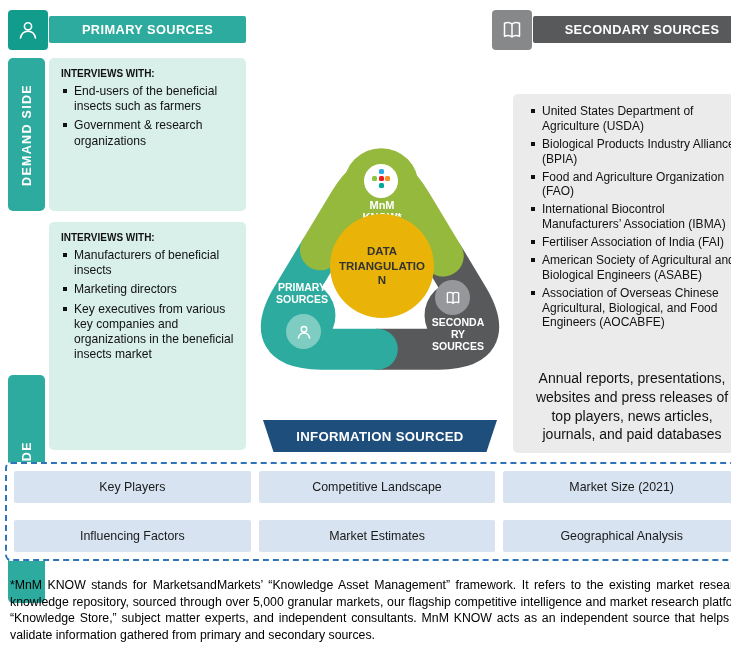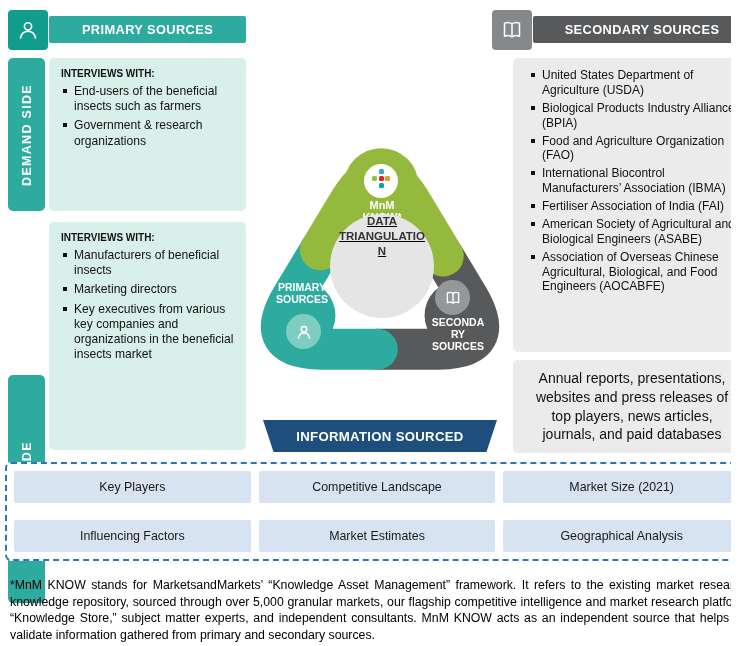--- a/index.html
+++ b/index.html
@@ -12,35 +12,35 @@
   .icon-box.teal { background:#119C8B; }
   .icon-box.gray { background:#87888A; }
   .hdr { height:27px; display:flex; align-items:center; justify-content:center; color:#fff; font-weight:bold; font-size:12.8px; letter-spacing:.4px; border-radius:2px; }
   .hdr.teal { background:#2CAB9E; }
   .hdr.gray { background:#58595B; }
 
   
   .side-bar { position:relative; width:37px; background:#2CAB9E; border-radius:5px; }
   .side-label { position:absolute; left:50%; top:50%; transform:translate(-50%,-50%) rotate(-90deg); white-space:nowrap; color:#fff; font-weight:bold; font-size:12.5px; letter-spacing:1.3px; }
   .panel { background:#D8EFEA; border-radius:5px; padding:10px 8px 8px 12px; }
-  .panel.gray { background:#EBEBEC; padding:10px 10px 17px 16px; }
+  .panel.gray { background:#EBEBEC; padding:10px 10px 17px 16px;margin-top:36px; }
   .panel-title { font-weight:bold; font-size:10px; color:#111; }
   ul.blist { list-style:none; margin:5px 0 0; padding:0 0 0 13px; }
   .blist li { position:relative; font-size:12.1px; line-height:1.26; margin-bottom:4px; color:#111; }
   .blist.tight li { margin-bottom:3px; font-size:12px; line-height:1.24; }
   .blist li::before { content:""; position:absolute; left:-11px; top:5px; width:4px; height:4px; background:#111; }
   .note-panel { background:#EBEBEC; border-radius:5px; display:flex; align-items:center; justify-content:center; text-align:center; font-size:14px; line-height:1.35; color:#111; padding:8px 18px; }
 
   
   .tri-svg { position:absolute; }
   .node-circle { position:absolute; border-radius:50%; display:flex; align-items:center; justify-content:center; }
   .logo-circle { background:#fff; }
   .dot { position:absolute; width:5px; height:5px; border-radius:1.5px; }
   .tri-label { position:absolute; color:#fff; font-weight:bold; font-size:10.5px; line-height:12px; text-align:center; overflow-wrap:break-word; }
-  .center-circle { position:absolute; width:104px; height:104px; border-radius:50%; background:#e5e5e5; display:flex; align-items:flex-start; justify-content:center;text-decoration:underline; }
+  .center-circle { position:absolute; width:104px; height:104px; border-radius:50%; background:#eab308; display:flex; align-items:center; justify-content:center; }
   .center-circle span { display:block; width:88px; text-align:center; font-weight:bold; font-size:11.5px; line-height:1.3; color:#333; overflow-wrap:break-word; }
 
   
   .banner { position:absolute; background:#1E4F7C; color:#fff; font-weight:bold; font-size:13.2px; letter-spacing:.3px; display:flex; align-items:center; justify-content:center; clip-path:polygon(0 0,100% 0,95.5% 100%,4.5% 100%); }
 
   
   .dashed-box { position:absolute; border:2px dashed #2F74B8; border-radius:6px; padding:7px; display:flex; flex-direction:column; gap:17px; background:#fff; }
   .irow { display:flex; gap:8px; flex:1; }
   .ibox { flex:1; background:#D7E3F1; display:flex; align-items:center; justify-content:center; text-align:center; font-size:12.4px; color:#1a1a1a; border-radius:2px; line-height:1.2; }
   .ibox .narrow { max-width:115px; display:inline-block; }

